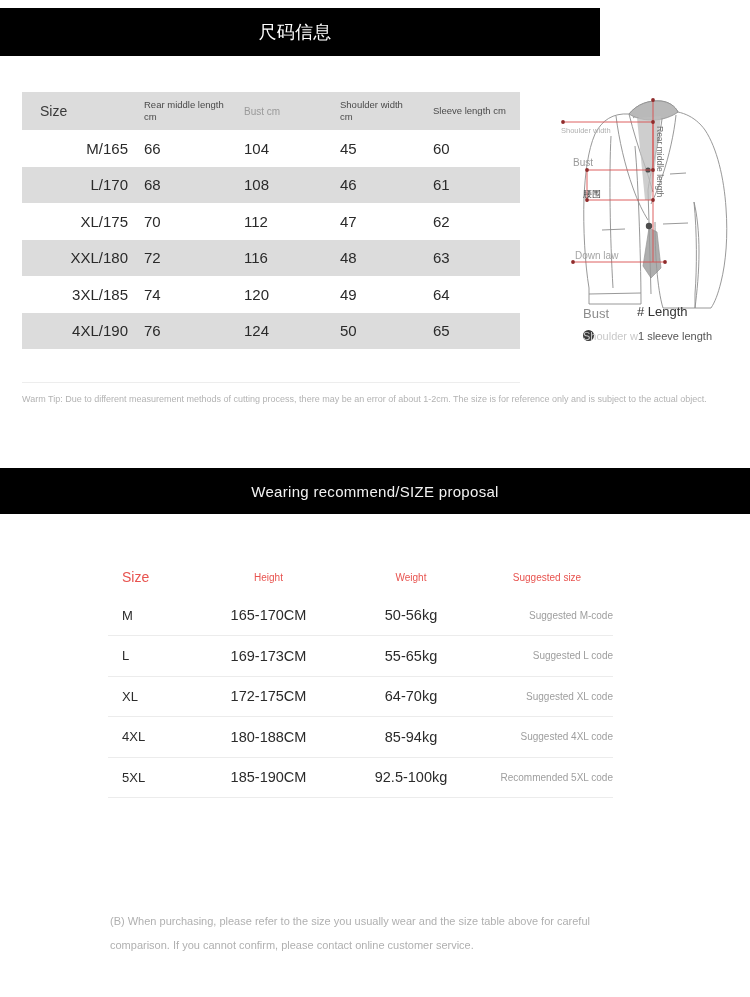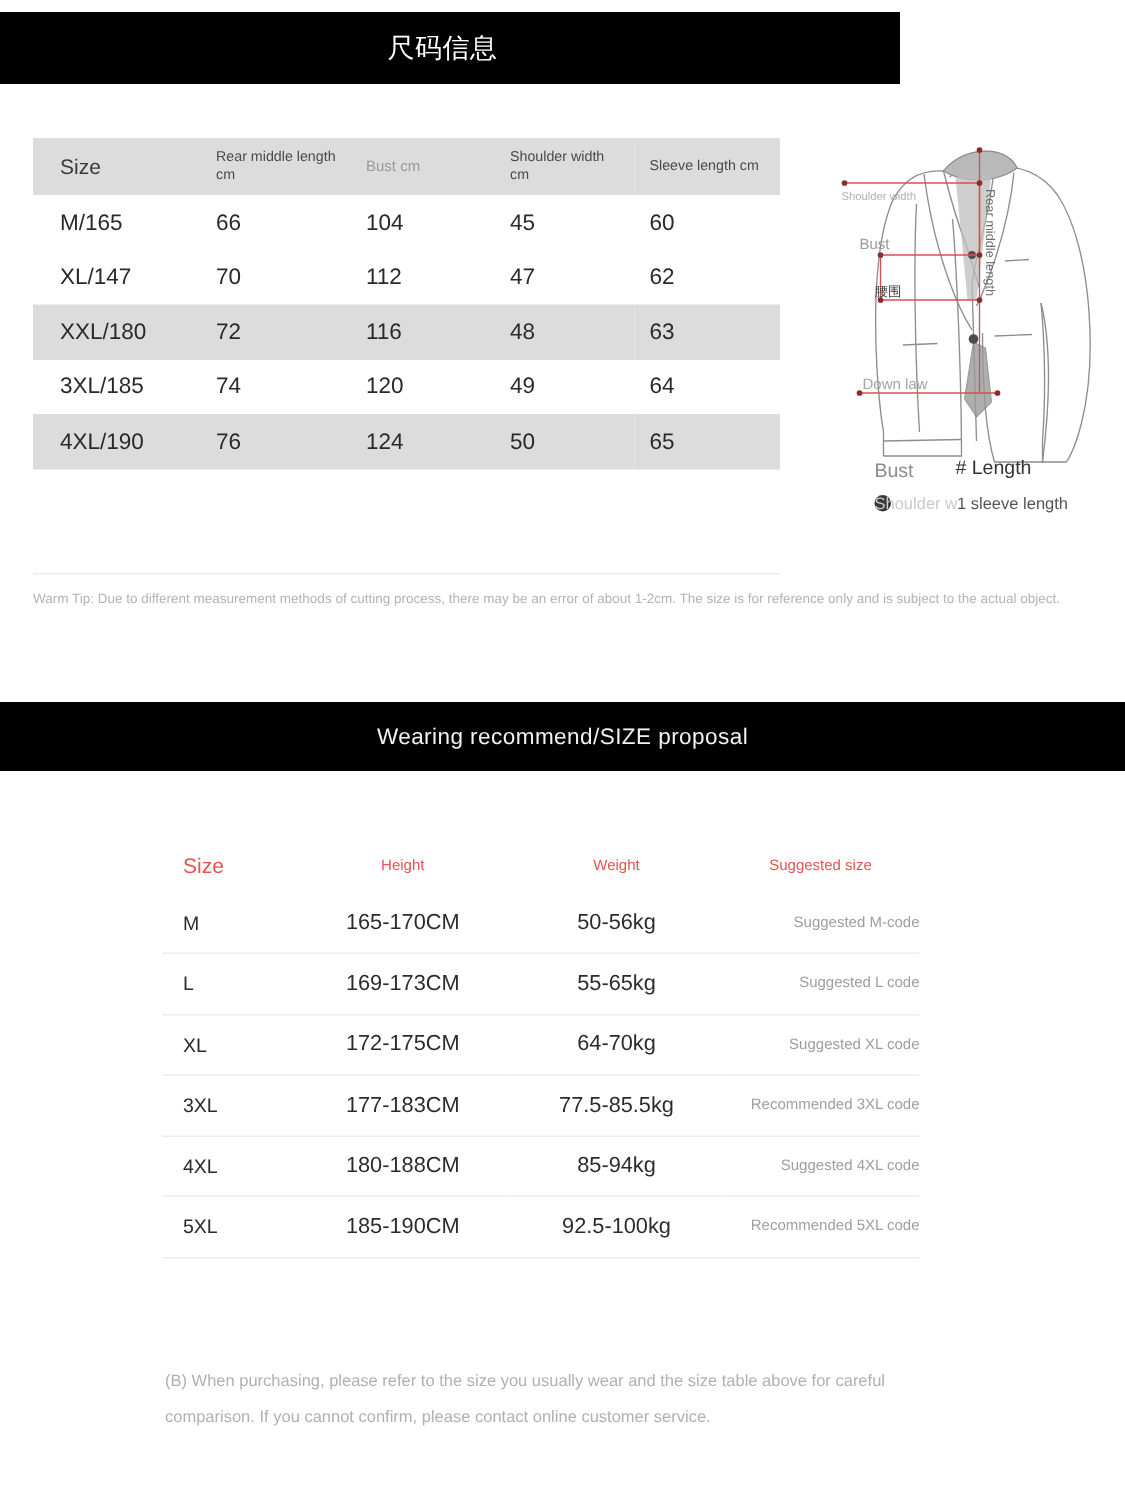--- a/index.html
+++ b/index.html
@@ -59,21 +59,21 @@
   #measurement-table tbody tr { height:36.5px; }
   #measurement-table tbody tr.row-alt { background:#dcdcdc; }
   #measurement-table tbody tr.row-plain { background:#ffffff; }
   #measurement-table tbody td {
     font-size:15px;
     font-weight:400;
     color:#2a2a2a;
     vertical-align:middle;
     padding:0 6px 0 10px;
   }
-  #measurement-table tbody td.cell-size { padding-left:18px; }
+  #measurement-table tbody td.cell-size { padding-left:18px;text-align:right; }
 
   
   #jacket-figure {
     position:absolute; left:545px; top:12px; width:200px; height:270px;
   }
   #jacket-figure svg { display:block; }
 
   #figure-caption {
     position:absolute; left:545px; top:228px; width:205px; height:60px;
     font-size:11px; color:#6f6f6f;
@@ -172,22 +172,29 @@
       </tr>
     </thead>
     <tbody>
       <tr class="row-plain">
         <td class="cell-size">M/165</td>
         <td>66</td>
         <td>104</td>
         <td>45</td>
         <td>60</td>
       </tr>
+      <tr class="row-alt">
+        <td class="cell-size">L/170</td>
+        <td>68</td>
+        <td>108</td>
+        <td>46</td>
+        <td>61</td>
+      </tr>
       <tr class="row-plain">
-        <td class="cell-size">XL/147</td>
+        <td class="cell-size">XL/175</td>
         <td>70</td>
         <td>112</td>
         <td>47</td>
         <td>62</td>
       </tr>
       <tr class="row-alt">
         <td class="cell-size">XXL/180</td>
         <td>72</td>
         <td>116</td>
         <td>48</td>
@@ -324,26 +331,20 @@
         <td class="pc-weight">55-65kg</td>
         <td class="pc-sugg">Suggested L code</td>
       </tr>
       <tr>
         <td class="pc-size">XL</td>
         <td class="pc-height">172-175CM</td>
         <td class="pc-weight">64-70kg</td>
         <td class="pc-sugg">Suggested XL code</td>
       </tr>
       <tr>
-        <td class="pc-size">3XL</td>
-        <td class="pc-height">177-183CM</td>
-        <td class="pc-weight">77.5-85.5kg</td>
-        <td class="pc-sugg">Recommended 3XL code</td>
-      </tr>
-      <tr>
         <td class="pc-size">4XL</td>
         <td class="pc-height">180-188CM</td>
         <td class="pc-weight">85-94kg</td>
         <td class="pc-sugg">Suggested 4XL code</td>
       </tr>
       <tr>
         <td class="pc-size">5XL</td>
         <td class="pc-height">185-190CM</td>
         <td class="pc-weight">92.5-100kg</td>
         <td class="pc-sugg">Recommended 5XL code</td>

